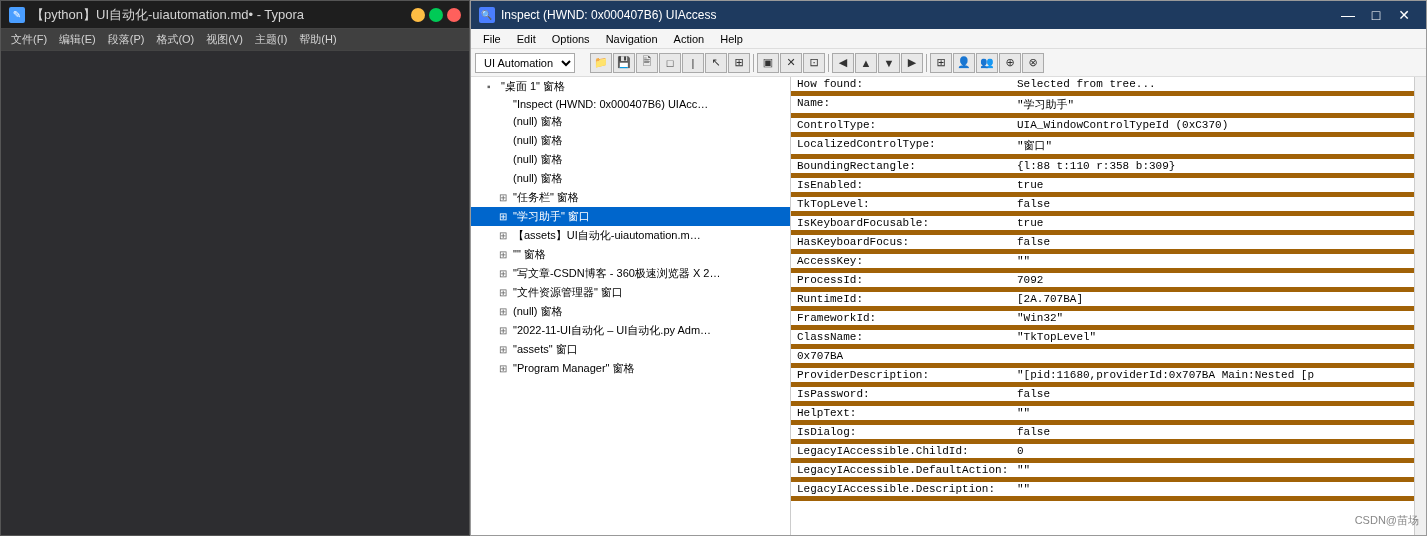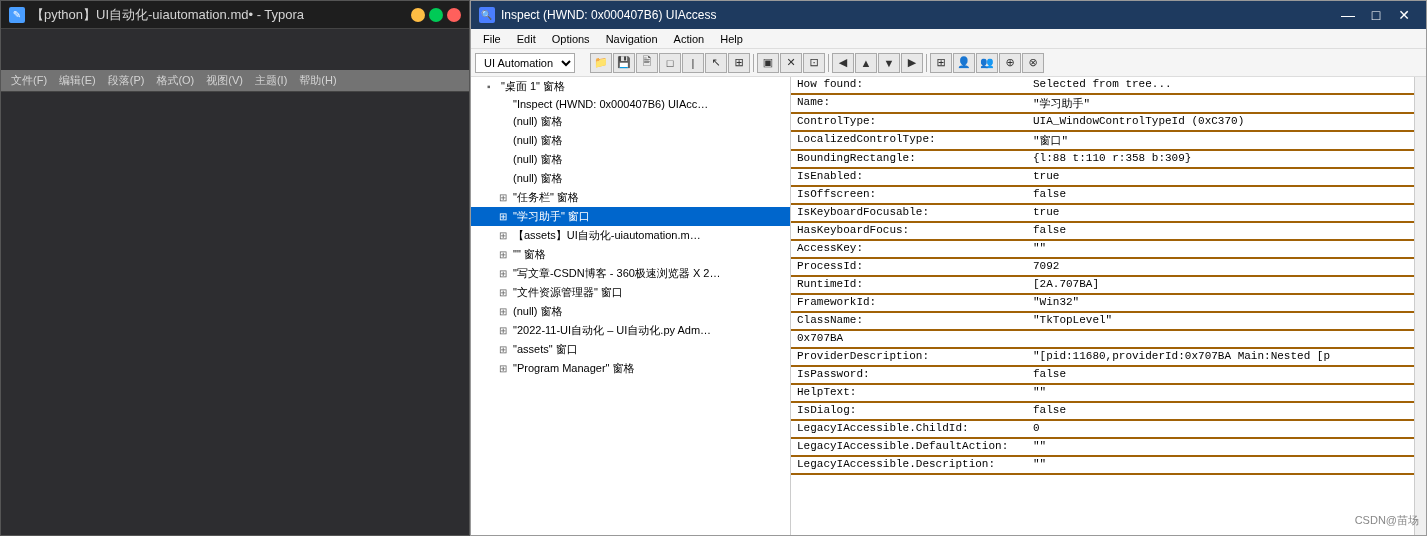--- a/index.html
+++ b/index.html
@@ -56,27 +56,26 @@
     .win-btn {
       width: 14px; height: 14px;
       border-radius: 50%;
       cursor: pointer;
     }
     .win-btn.min { background: #ffbd44; }
     .win-btn.max { background: #00ca56; }
     .win-btn.close { background: #ff605c; }
 
     .typora-menubar {
-      background: #737373;
+      background: #404040;
       height: 22px;
       display: flex;
       align-items: center;
       padding: 0 4px;
       border-bottom: 1px solid #444;
-      margin-top: 41px;
     }
 
     .menu-item {
       color: #d4d4d4;
       font-size: 11px;
       padding: 2px 6px;
       cursor: pointer;
     }
 
     .typora-content {
@@ -229,23 +228,22 @@
       flex: 1;
       background: white;
       overflow-y: auto;
       font-size: 11px;
       font-family: "Courier New", monospace;
     }
 
     .props-row {
       display: flex;
       padding: 1px 6px;
-      border-bottom: 2px solid #a16207;
+      border-bottom: 5px solid #a16207;
       min-height: 18px;
-      gap: 16px;
     }
 
     .prop-name {
       width: 220px;
       color: #000;
       flex-shrink: 0;
       font-family: "Courier New", monospace;
     }
 
     .prop-value {
@@ -442,21 +440,21 @@
       </div>
       <div class="props-row">
         <span class="prop-name">BoundingRectangle:</span>
         <span class="prop-value">{l:88 t:110 r:358 b:309}</span>
       </div>
       <div class="props-row">
         <span class="prop-name">IsEnabled:</span>
         <span class="prop-value">true</span>
       </div>
       <div class="props-row">
-        <span class="prop-name">IsOffscreen:</span>
+        <span class="prop-name">TkTopLevel:</span>
         <span class="prop-value">false</span>
       </div>
       <div class="props-row">
         <span class="prop-name">IsKeyboardFocusable:</span>
         <span class="prop-value">true</span>
       </div>
       <div class="props-row">
         <span class="prop-name">HasKeyboardFocus:</span>
         <span class="prop-value">false</span>
       </div>

